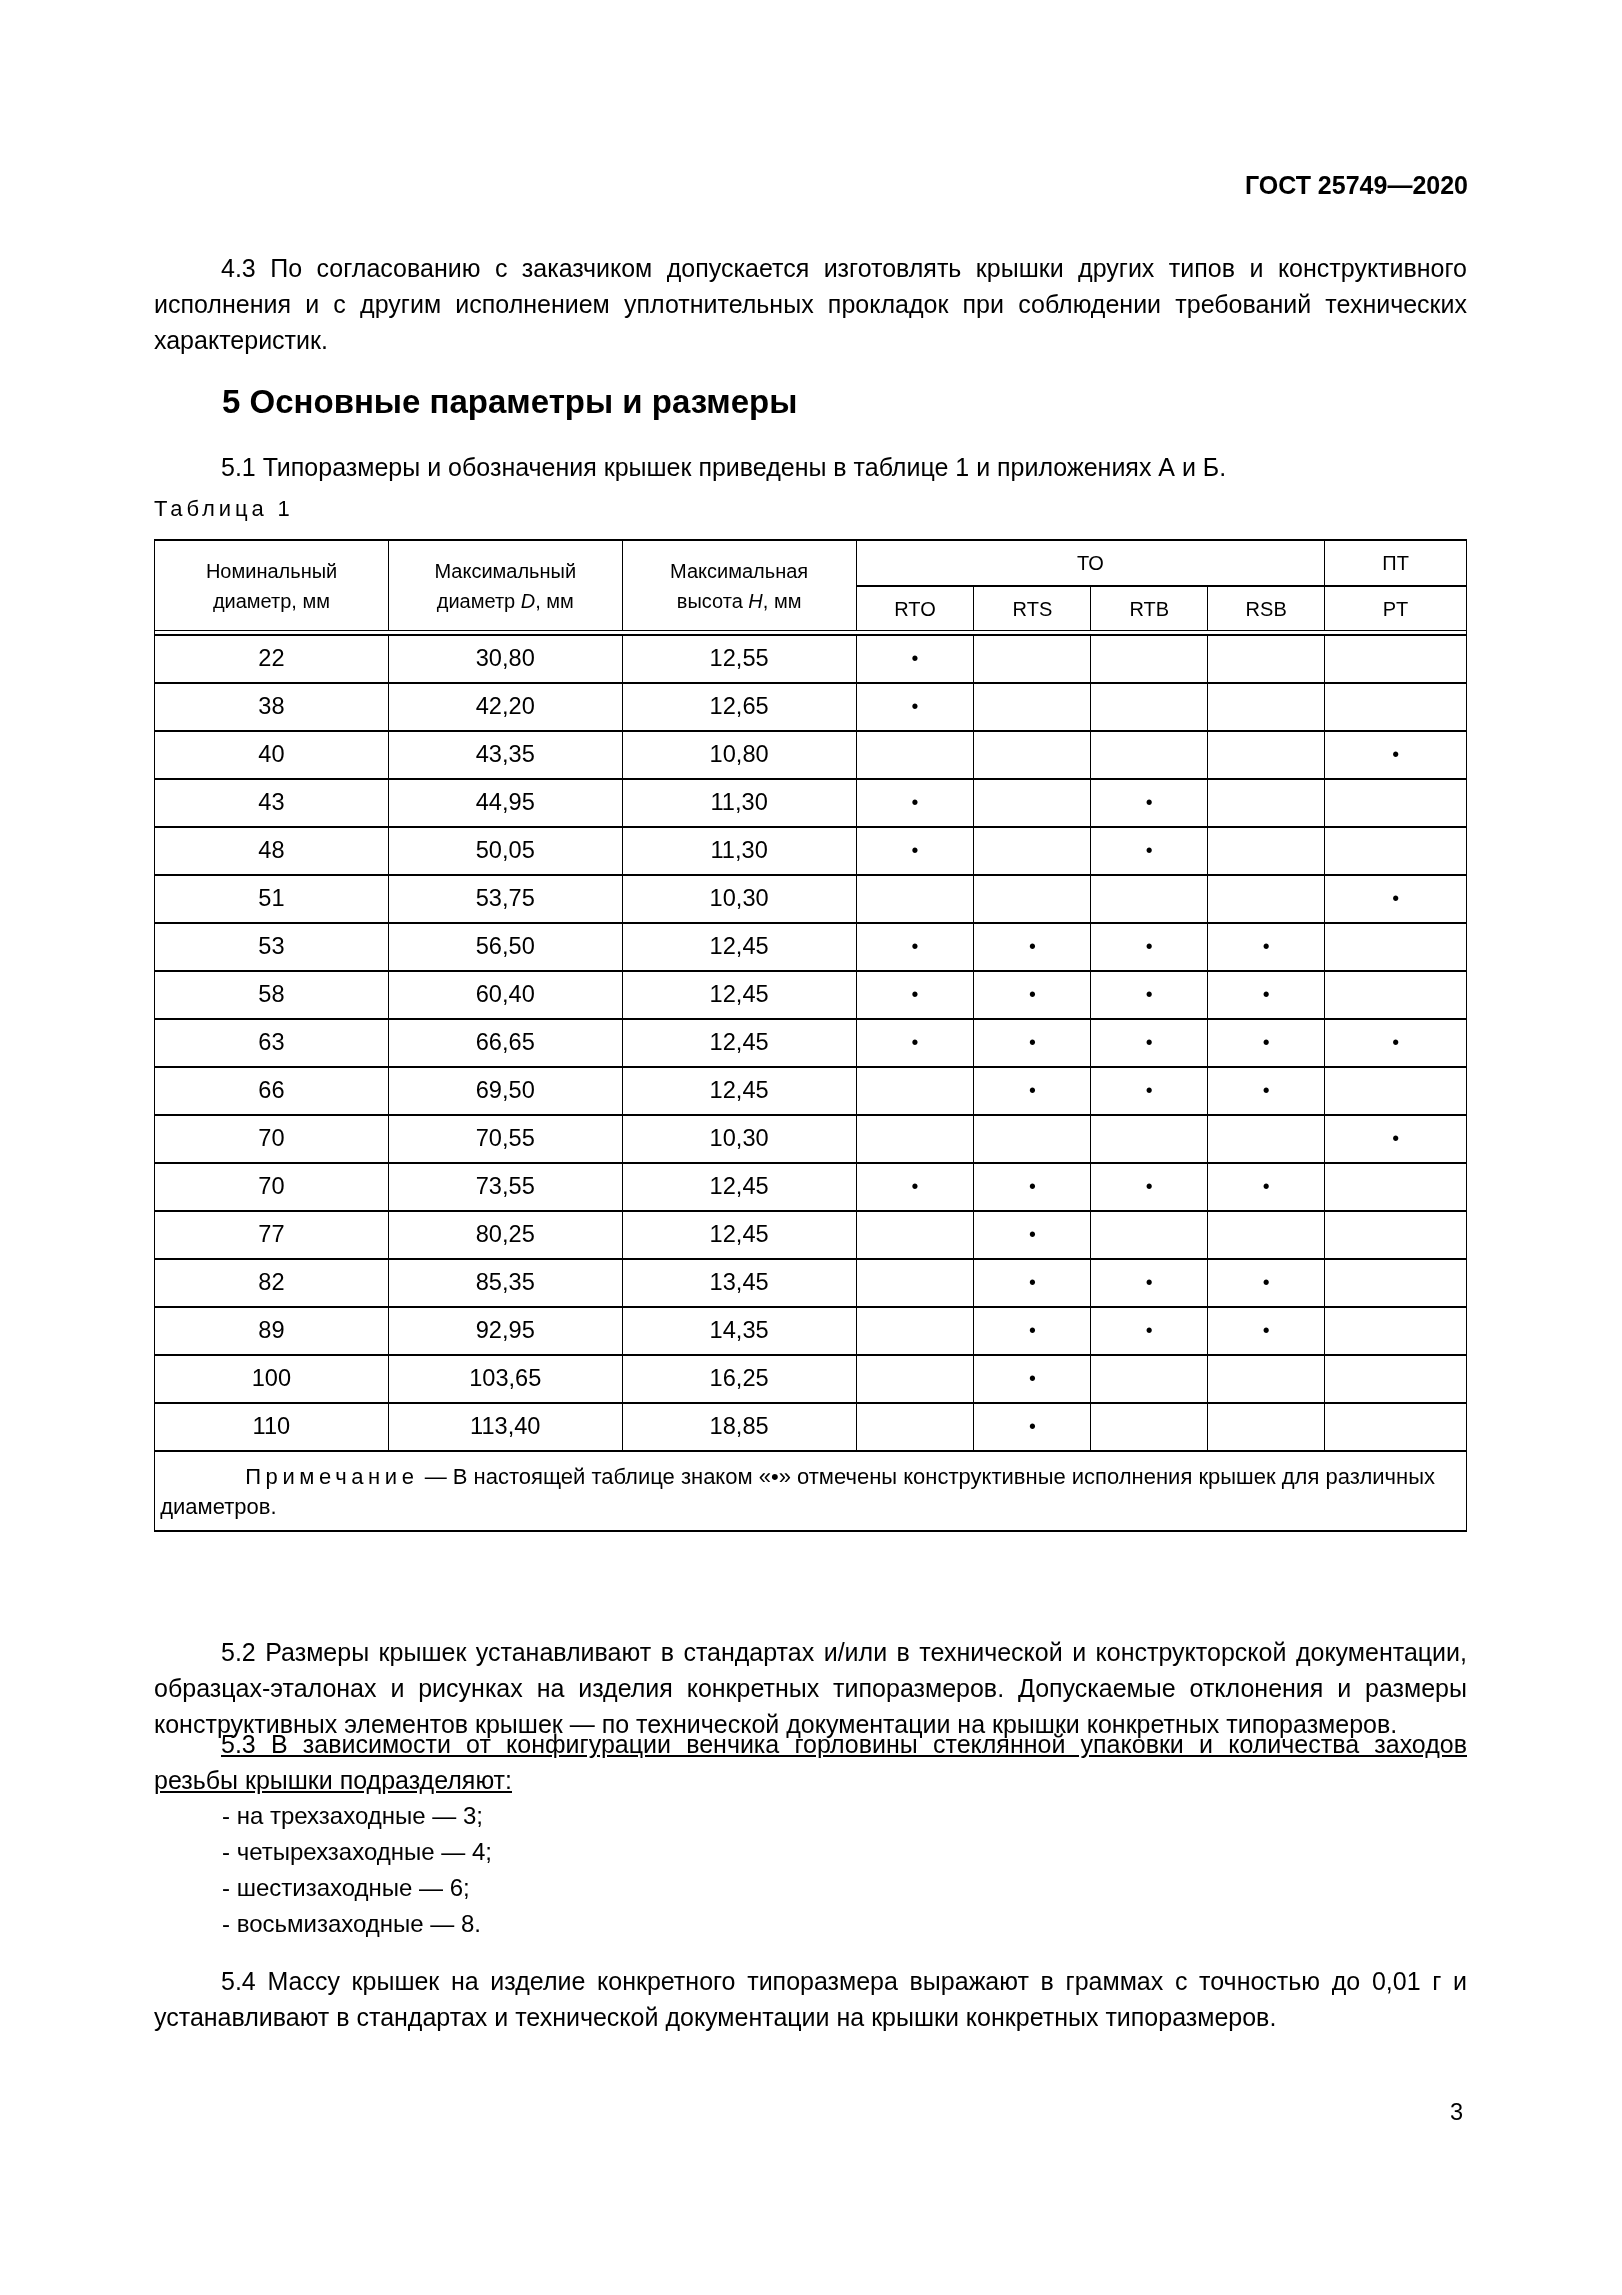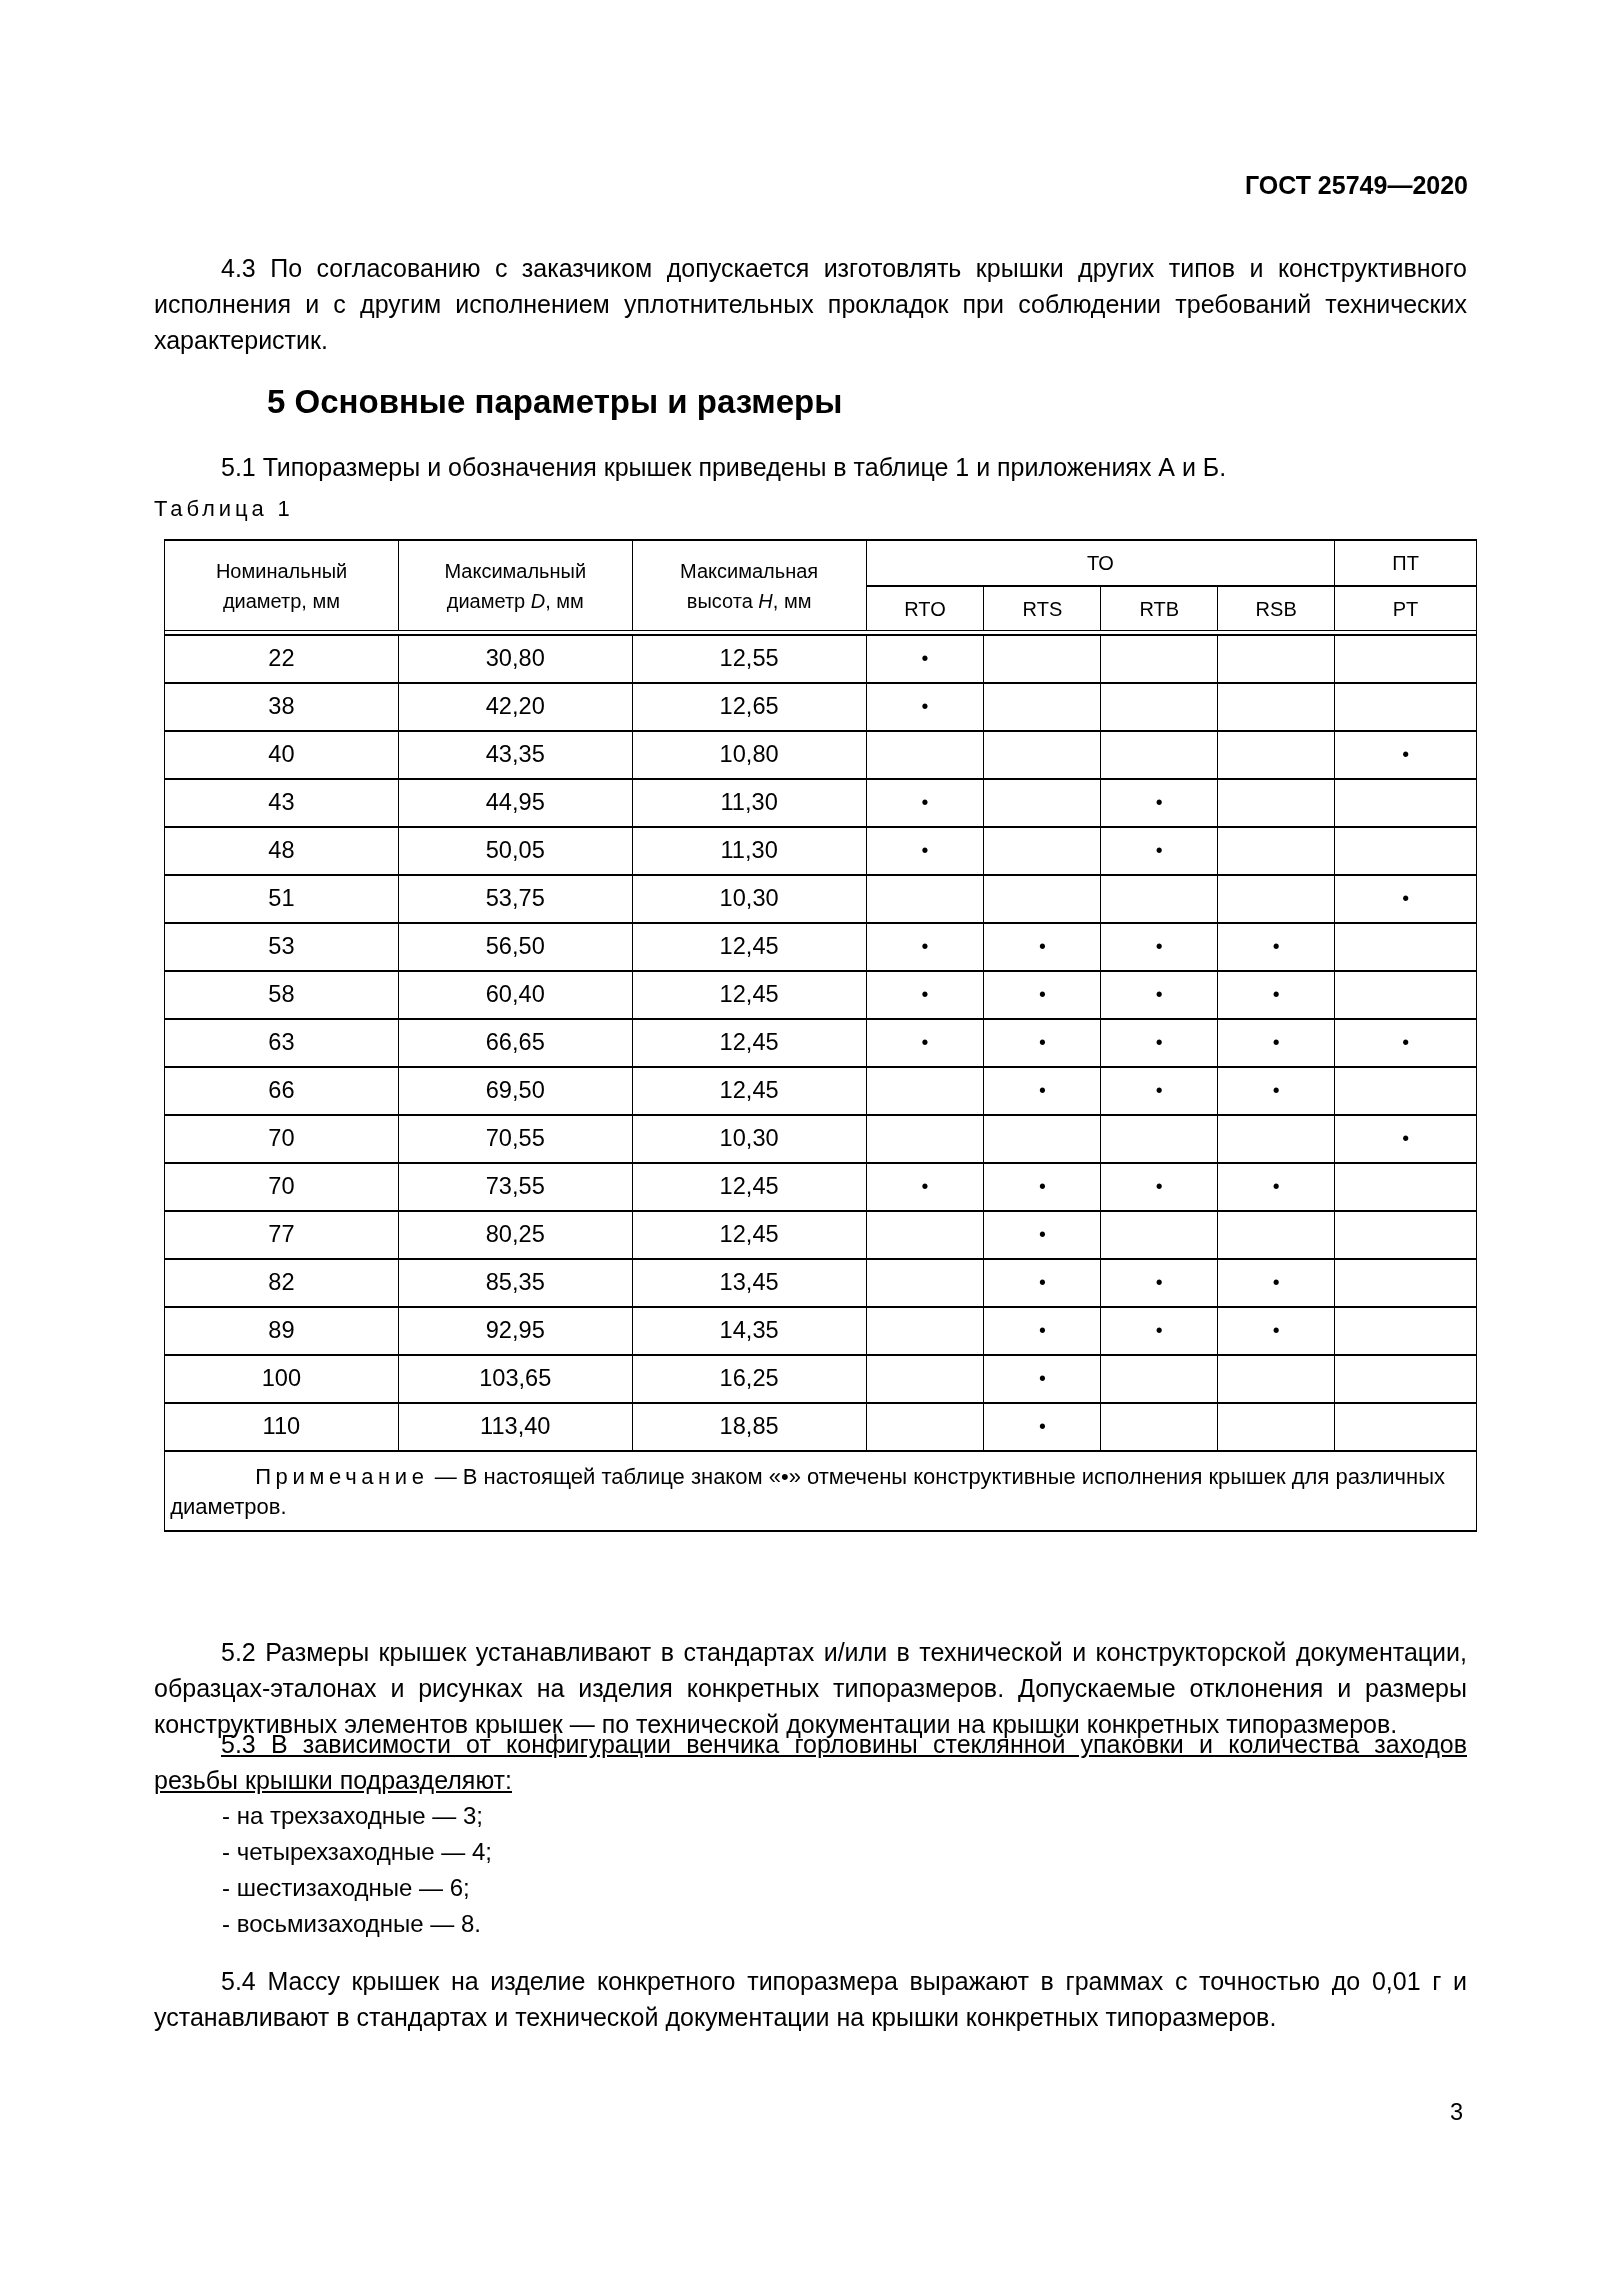--- a/index.html
+++ b/index.html
@@ -1,22 +1,22 @@
 <!DOCTYPE html>
 <html style="font-size:10.5px"><head>
 <meta charset="utf-8">
 <style>
   html, body { margin:0; padding:0; background:#fff; }
   body { width:1623px; height:2295px; position:relative; font-family:"Liberation Sans", sans-serif; color:#000; }
   .hdr { position:absolute; top:171px; right:155px; font-weight:bold; font-size:25px; }
   .para { position:absolute; left:154px; width:1313px; font-size:25px; line-height:36px; text-align:justify; }
   .indent { text-indent:67px; }
-  .h2 { position:absolute; left:222px; top:383px; font-size:33px; font-weight:bold;margin-left:45px; }
+  .h2 { position:absolute; left:222px; top:383px; font-size:33px; font-weight:bold; }
   .tcap { position:absolute; left:154px; top:496px; font-size:22px; letter-spacing:3.9px; }
-  table { position:absolute; left:164px; top:539px; width:1313px; border-collapse:collapse; font-size:23.6px; }
+  table { position:absolute; left:154px; top:539px; width:1313px; border-collapse:collapse; font-size:23.6px; }
   td, th { border:1.3px solid #000; text-align:center; font-weight:normal; padding:0; }
   th { font-size:20px; line-height:30px; }
   .hrow1 th { height:44px; border-top:2.6px solid #000; }
   .hrow2 th { height:43px; border-top:2.6px solid #000; }
   .sep td { height:2.6px; border-left:1.3px solid #000; border-right:1.3px solid #000; border-top:1.3px solid #000; border-bottom:1.3px solid #000; }
   tbody.data td { height:46px; }
   tbody.data tr { border-top:2.6px solid #000; }
   .dot { font-size:19.6px; }
   .note td { text-align:left; font-size:22px; line-height:30px; padding:10.5px 13px 7.9px 5.2px; border-top:2.6px solid #000; border-bottom:2.6px solid #000;margin-left:48px; }
   .note .sp { letter-spacing:4.6px; }

